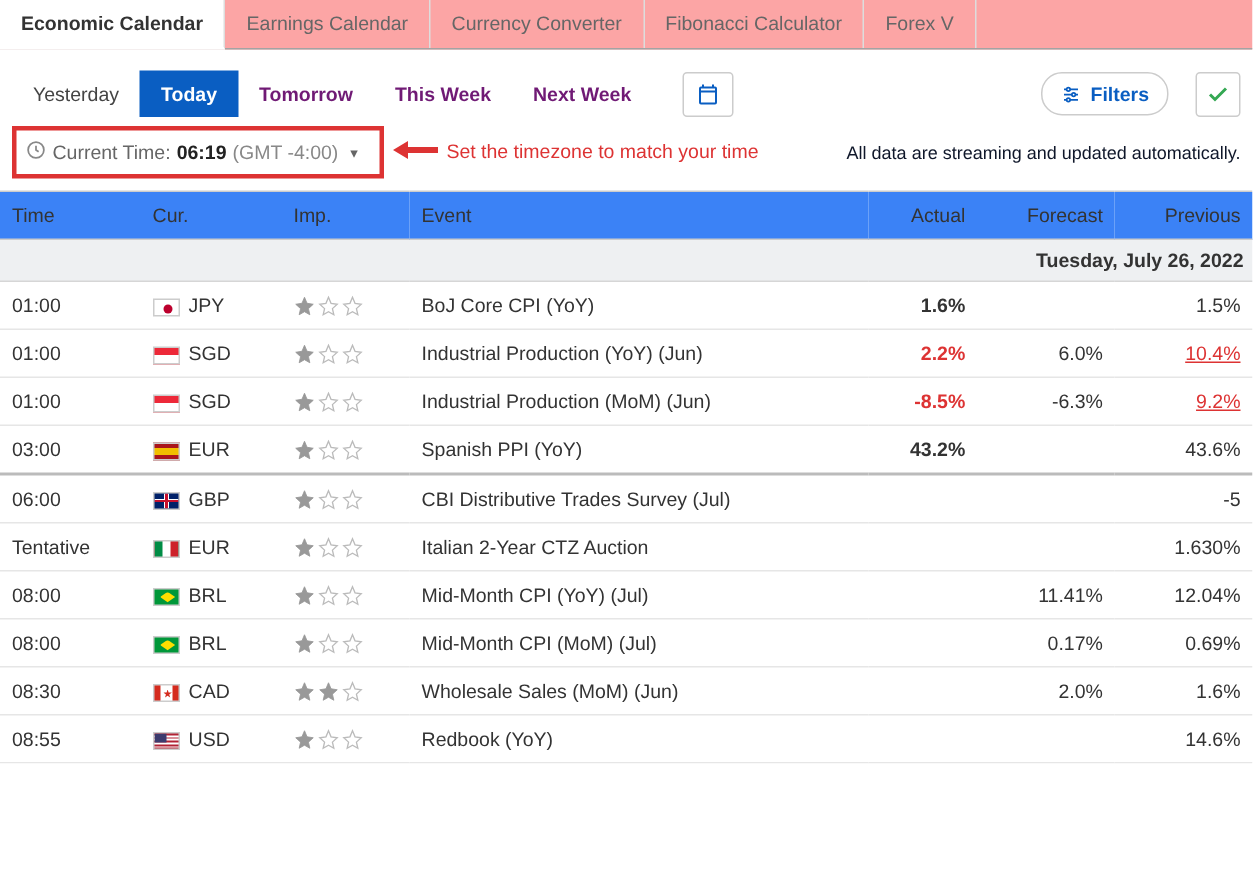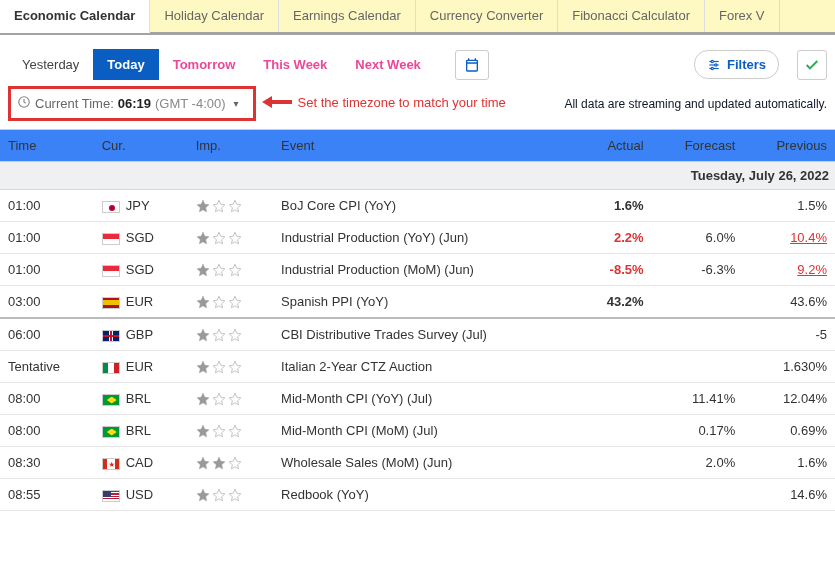--- a/index.html
+++ b/index.html
@@ -1,21 +1,21 @@
 <!DOCTYPE html>
 <html><head>
 <meta charset="utf-8">
 <style>
   *{box-sizing:border-box;margin:0;padding:0}
   body{font-family:Arial,Helvetica,sans-serif;font-size:13px;color:#333;background:#fff;width:835px}
-  .top-tabs{display:flex;border-bottom:3px solid #a3a3a3;background:#fef9c3}
+  .top-tabs{display:flex;border-bottom:1px solid #a3a3a3;background:#fca5a5}
   .top-tab{padding:8px 14px;border-right:1px solid #ddd;color:#666;cursor:pointer;font-size:13px}
   .top-tab.active{background:#fff;color:#333;font-weight:bold;border-bottom:2px solid #fff;margin-bottom:-1px}
   .toolbar{display:flex;align-items:center;padding:14px 8px 6px;gap:12px}
-  .day-tab{padding:8px 14px;color:#ec4899;font-weight:bold;cursor:pointer}
+  .day-tab{padding:8px 14px;color:#701a75;font-weight:bold;cursor:pointer}
   .day-tab.active{background:#0a5ec2;color:#fff}
   .day-tab.muted{color:#444;font-weight:normal}
   .cal-icon{width:34px;height:30px;display:flex;align-items:center;justify-content:center;border:1px solid #ccc;border-radius:3px;cursor:pointer;margin-left:8px}
   .cal-icon svg{width:16px;height:16px;fill:#0a5ec2}
   .spacer{flex:1}
   .filters-btn{display:flex;align-items:center;gap:6px;border:1px solid #ccc;border-radius:14px;padding:6px 12px;color:#0a5ec2;font-weight:bold;cursor:pointer}
   .filters-btn svg{width:14px;height:14px;stroke:#0a5ec2}
   .check-btn{width:30px;height:30px;display:flex;align-items:center;justify-content:center;border:1px solid #ccc;border-radius:3px;margin-left:6px;cursor:pointer}
   .check-btn svg{width:16px;height:16px;stroke:#34a853;fill:none;stroke-width:3}
   .row2{display:flex;align-items:center;padding:0 8px 8px;position:relative}
@@ -60,21 +60,20 @@
   .flag-CAD{background:linear-gradient(to right,#d52b1e 0 25%,#fff 25% 75%,#d52b1e 75% 100%)}
   .flag-CAD::after{content:"";position:absolute;width:6px;height:6px;background:#d52b1e;top:3px;left:6px;clip-path:polygon(50% 0,61% 35%,98% 35%,68% 57%,79% 91%,50% 70%,21% 91%,32% 57%,2% 35%,39% 35%)}
   .flag-USD{background:repeating-linear-gradient(#b22234 0 1.2px,#fff 1.2px 2.4px)}
   .flag-USD::before{content:"";position:absolute;width:8px;height:6px;background:#3c3b6e;top:0;left:0}
 </style>
 </head>
 <body>
 
 <div class="top-tabs" id="top-tabs">
     <div class="top-tab active">Economic Calendar</div>
-    <div class="top-tab">Holiday Calendar</div>
     <div class="top-tab">Earnings Calendar</div>
     <div class="top-tab">Currency Converter</div>
     <div class="top-tab">Fibonacci Calculator</div>
     <div class="top-tab">Forex V</div>
   </div>
 
 <div class="toolbar">
   <div id="day-tabs" style="display:flex">
       <div class="day-tab muted">Yesterday</div>
       <div class="day-tab active">Today</div>

